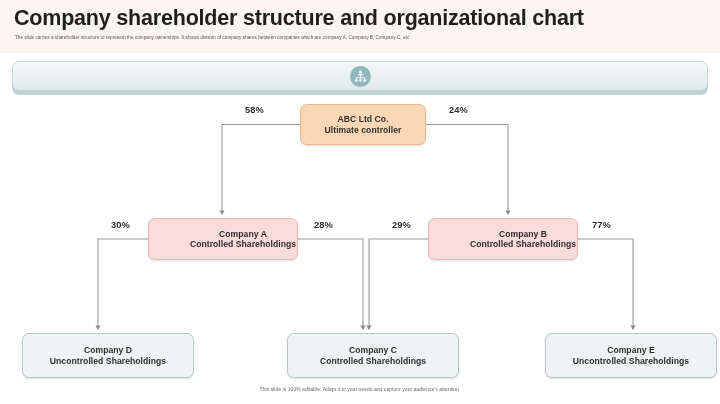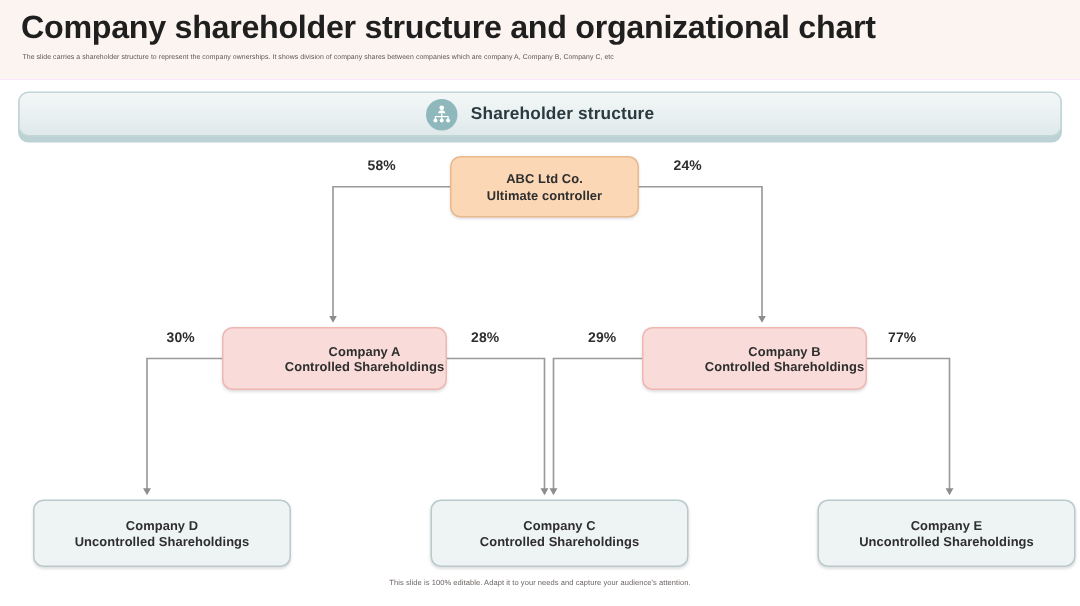--- a/index.html
+++ b/index.html
@@ -12,21 +12,21 @@
 
   body {
     font-family: "Liberation Sans", sans-serif;
     background: #ffffff;
   }
 
   #slide {
     position: relative;
     width: 720px;
     height: 404px;
-    background: #f0abfc;
+    background: #fde047;
     overflow: hidden;
   }
 
   
   .header-band {
     position: absolute;
     left: 0; top: 0;
     width: 720px; height: 53px;
     background: #fcf4f0;
   }
@@ -223,21 +223,20 @@
         <rect x="11.3" y="10.6" width="1.4" height="3.4" fill="#ffffff"></rect>
         <rect x="4.6" y="13.3" width="14.8" height="1.3" fill="#ffffff"></rect>
         <rect x="4.6" y="14.4" width="1.3" height="2.1" fill="#ffffff"></rect>
         <rect x="11.35" y="14.4" width="1.3" height="2.1" fill="#ffffff"></rect>
         <rect x="18.1" y="14.4" width="1.3" height="2.1" fill="#ffffff"></rect>
         <circle cx="5.25" cy="18.2" r="2.1" fill="#ffffff"></circle>
         <circle cx="12" cy="18.2" r="2.1" fill="#ffffff"></circle>
         <circle cx="18.75" cy="18.2" r="2.1" fill="#ffffff"></circle>
       </svg>
     </span>
-    <span class="section-title">Shareholder structure</span>
   </div>
 
   <div class="chart-area">
     <svg class="lines-svg" viewBox="0 0 720 404">
       <defs>
         <marker id="arw" markerWidth="7" markerHeight="7" refX="3.2" refY="3" orient="auto" markerUnits="strokeWidth">
           <path d="M0,0.6 L0,5.4 L4.2,3 z" fill="#8d8d8d"></path>
         </marker>
       </defs>
       <g fill="none" stroke="#9a9a9a" stroke-width="1.1">

